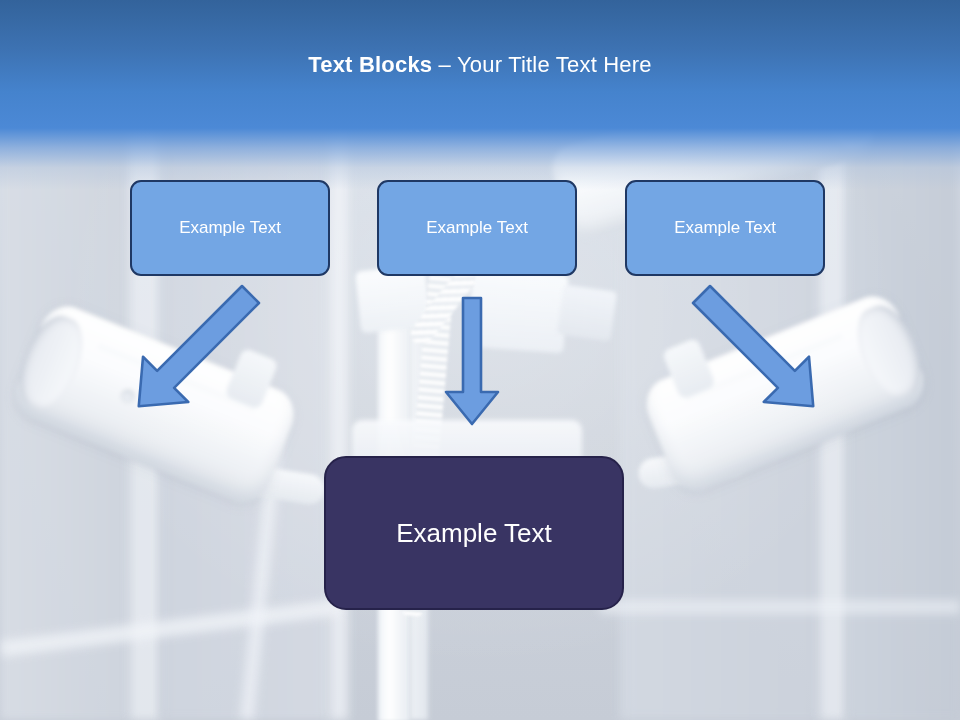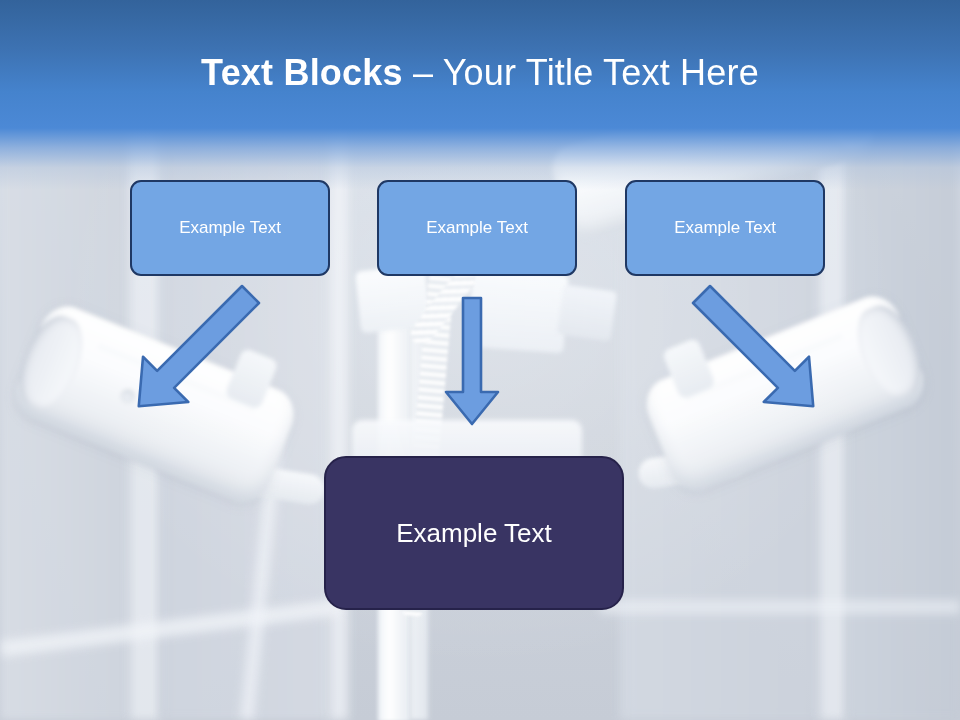--- a/index.html
+++ b/index.html
@@ -133,21 +133,21 @@
     position:absolute; left:0; top:128px; width:960px; height:62px;
     background:linear-gradient(180deg, rgba(76,137,214,1) 0%,
                                         rgba(123,164,219,.78) 32%,
                                         rgba(176,195,221,.45) 64%,
                                         rgba(205,212,222,0) 100%);
     z-index:5;
   }
   .title {
     position:absolute; top:52px; left:0; width:960px;
     text-align:center; color:#ffffff;
-    font-size:36px; letter-spacing:.2px; white-space:nowrap;
+    font-size:22px; letter-spacing:.2px; white-space:nowrap;
     z-index:6;
   }
   .title .strong { font-weight:bold; }
   .title .dash    { font-weight:normal; }
   .title .rest    { font-weight:normal; }
 
   
   .top-box {
     position:absolute; top:180px; width:200px; height:96px;
     background:#73a6e4;

